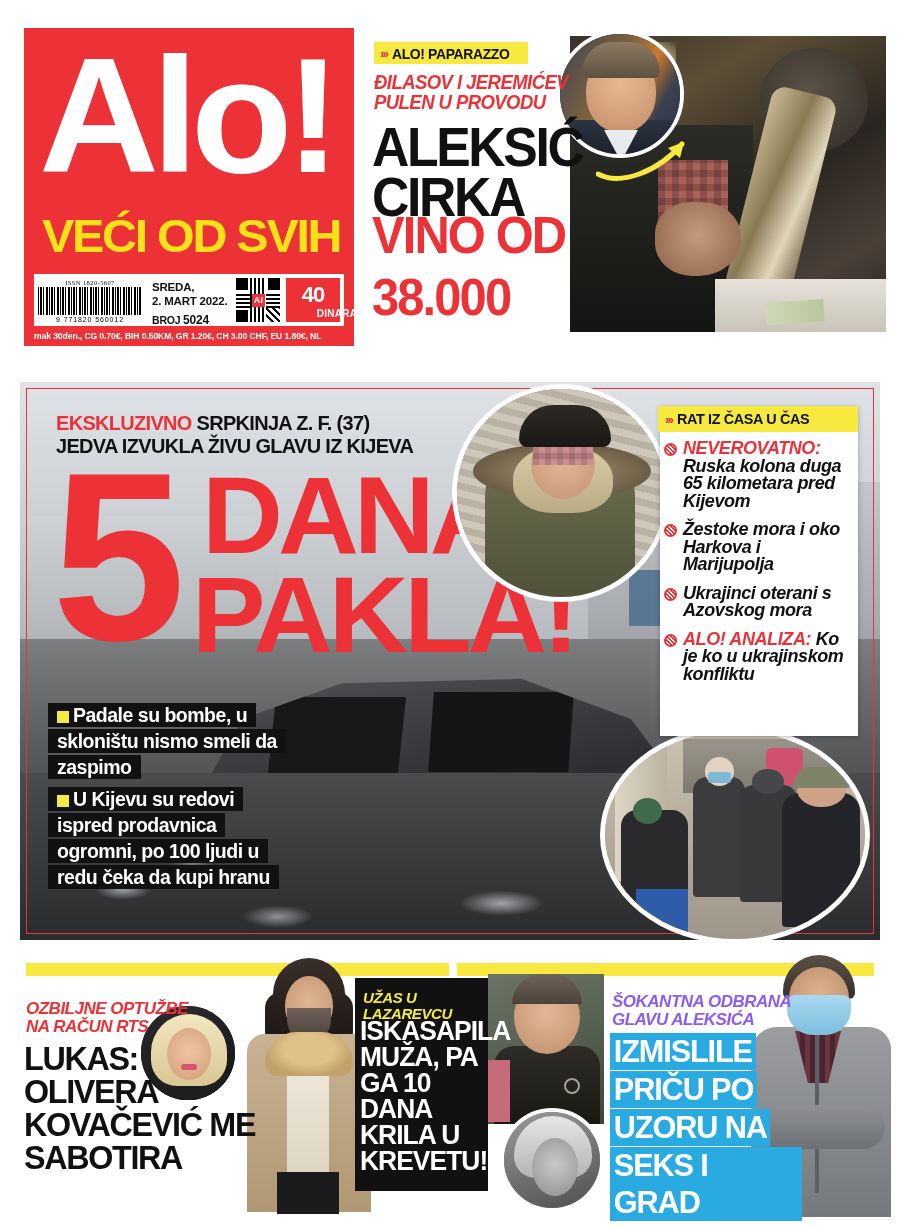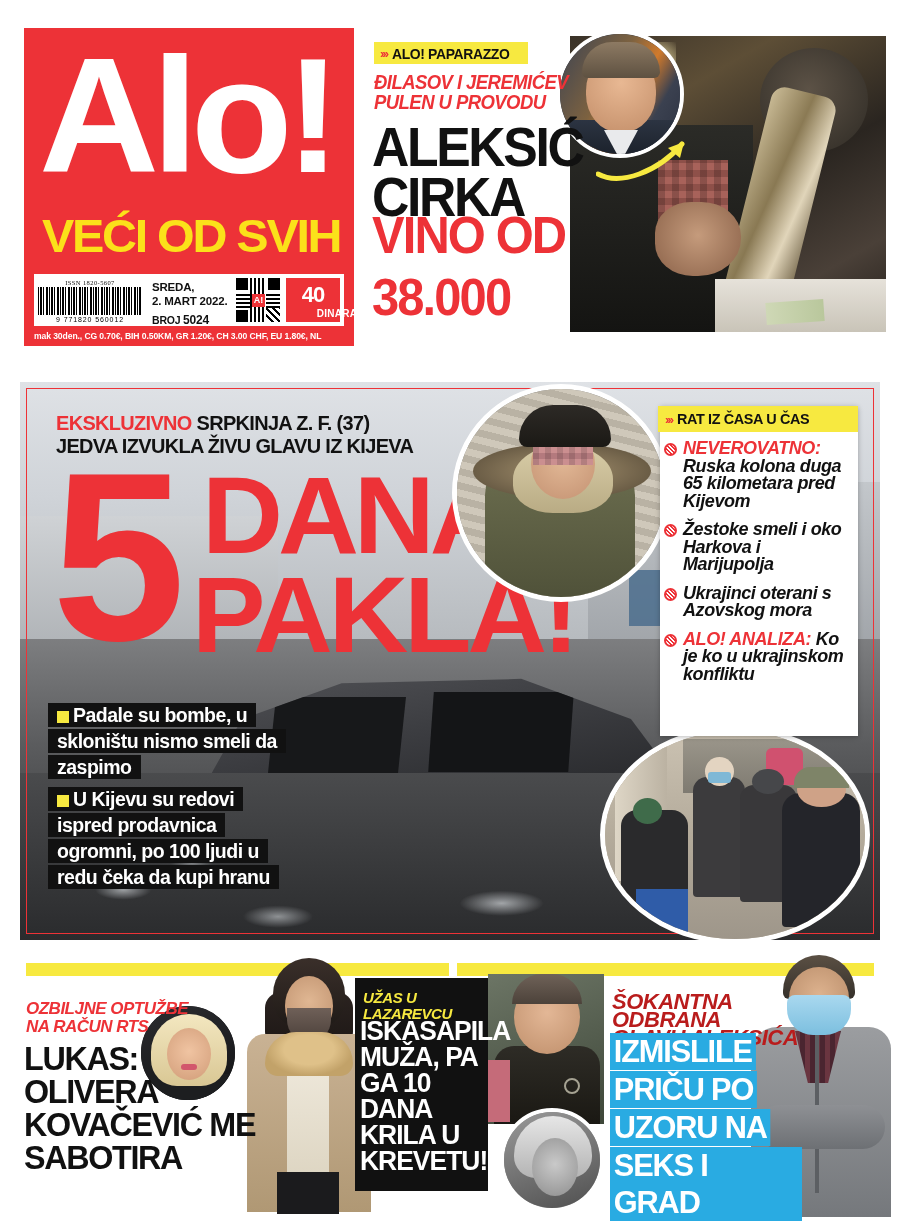--- a/index.html
+++ b/index.html
@@ -312,21 +312,21 @@
   .b2-photo .pink { position:absolute; left:0; top:86px; width:22px; height:62px; background:#c56b79; }
   .b2-inset { position:absolute; left:500px; top:1108px; width:104px; height:104px; border-radius:50%;
     border:4px solid #fff; overflow:hidden; background:#8c8c8c; }
   .b2-inset .bg { position:absolute; inset:0; background: linear-gradient(160deg,#9a9a9a,#4f4f4f); }
   .b2-inset .hair { position:absolute; left:10px; top:4px; width:78px; height:62px;
     background: linear-gradient(180deg,#e6e6e6,#b4b4b4); border-radius:40px 40px 22px 22px; }
   .b2-inset .face { position:absolute; left:28px; top:26px; width:46px; height:58px;
     background: radial-gradient(circle at 50% 45%, #c9c9c9, #8e8e8e); border-radius:50%; }
 
   .b3-kicker { position:absolute; left:612px; top:993px; width:210px;
-    color:#b91c1c; font-weight:900; font-style:italic; font-size:22px; line-height:18px; letter-spacing:-.5px; }
+    color:#8b5cf6; font-weight:900; font-style:italic; font-size:17px; line-height:18px; letter-spacing:-.5px; }
   .b3-head { position:absolute; left:610px; top:1033px; width:200px; }
   .b3-head .ln {
     display:inline-block; background:#29ABE2; color:#fff; font-weight:900;
     font-size:32px; line-height:37px; letter-spacing:-1.2px; padding:0 4px; margin-bottom:1px;
     transform:scaleX(.96); transform-origin:left;
   }
   .b3-photo { position:absolute; left:745px; top:955px; width:150px; height:262px; }
   .b3-photo .hair { position:absolute; left:38px; top:0; width:72px; height:44px;
     background: linear-gradient(180deg,#5b5044,#35302a); border-radius:36px 36px 6px 6px; }
   .b3-photo .face { position:absolute; left:44px; top:12px; width:60px; height:62px;
@@ -491,21 +491,21 @@
     <span class="chev">›››</span>
     <span class="wh-label">RAT IZ ČASA U ČAS</span>
   </div>
   <div class="war-list">
     <div class="war-item">
       <span class="war-dot"></span>
       <span class="war-txt"><span class="lead">NEVEROVATNO:</span><span> Ruska kolona duga 65 kilometara pred Kijevom</span></span>
     </div>
     <div class="war-item">
       <span class="war-dot"></span>
-      <span class="war-txt"><span>Žestoke smeli i oko Harkova i Marijupolja</span></span>
+      <span class="war-txt"><span>Žestoke mora i oko Harkova i Marijupolja</span></span>
     </div>
     <div class="war-item">
       <span class="war-dot"></span>
       <span class="war-txt"><span>Ukrajinci oterani s Azovskog mora</span></span>
     </div>
     <div class="war-item">
       <span class="war-dot"></span>
       <span class="war-txt"><span class="lead">ALO! ANALIZA:</span><span> Ko je ko u ukrajinskom konfliktu</span></span>
     </div>
   </div>

